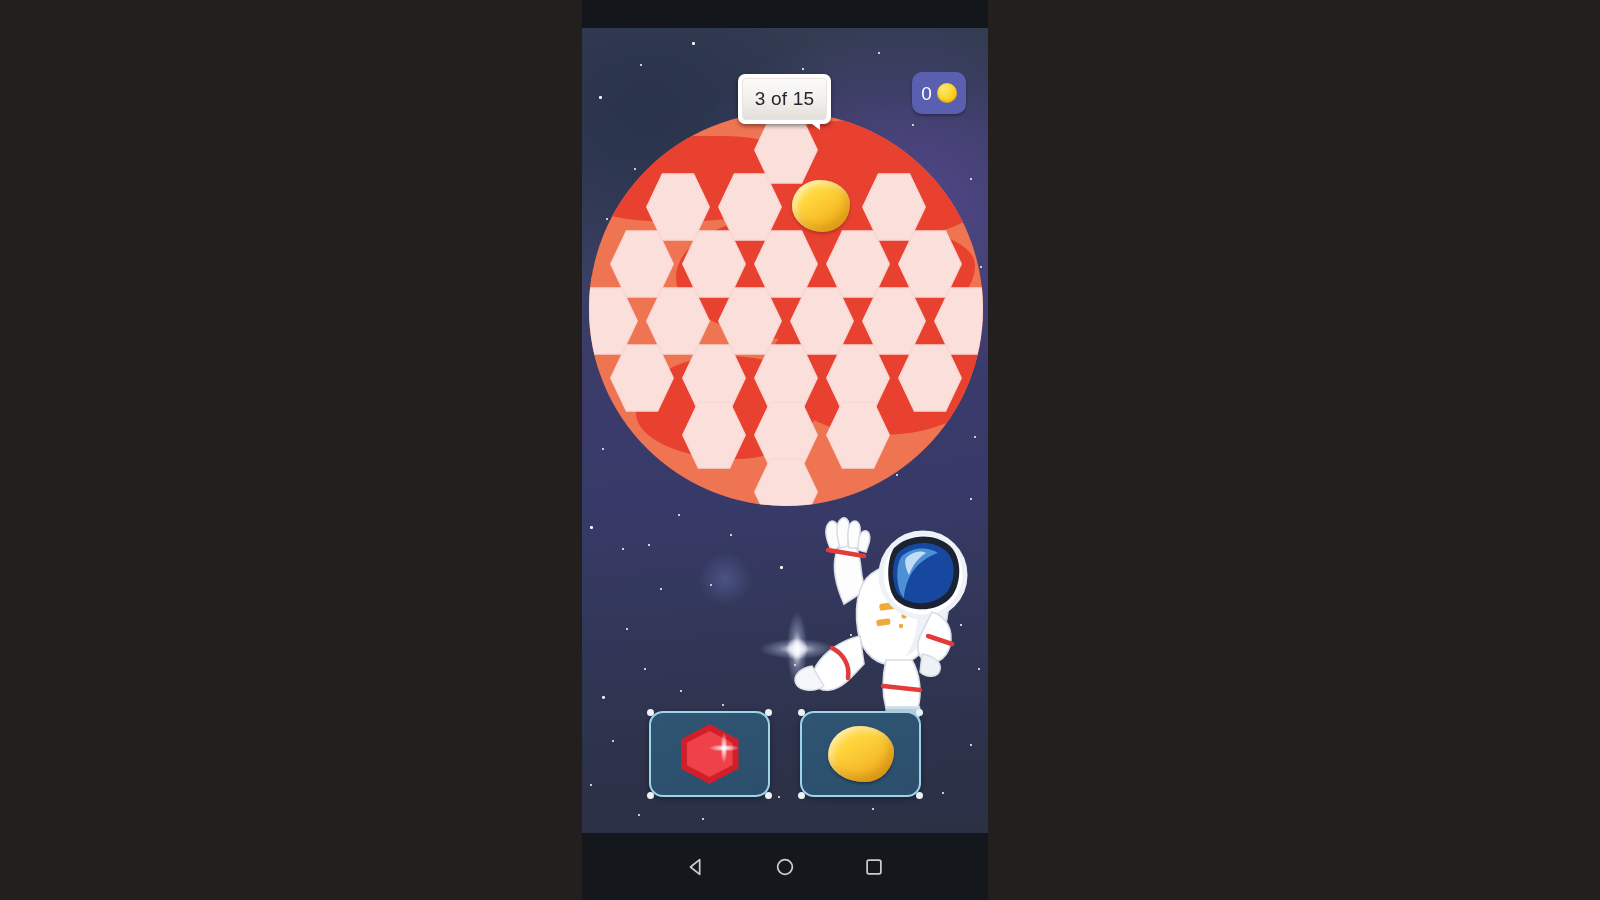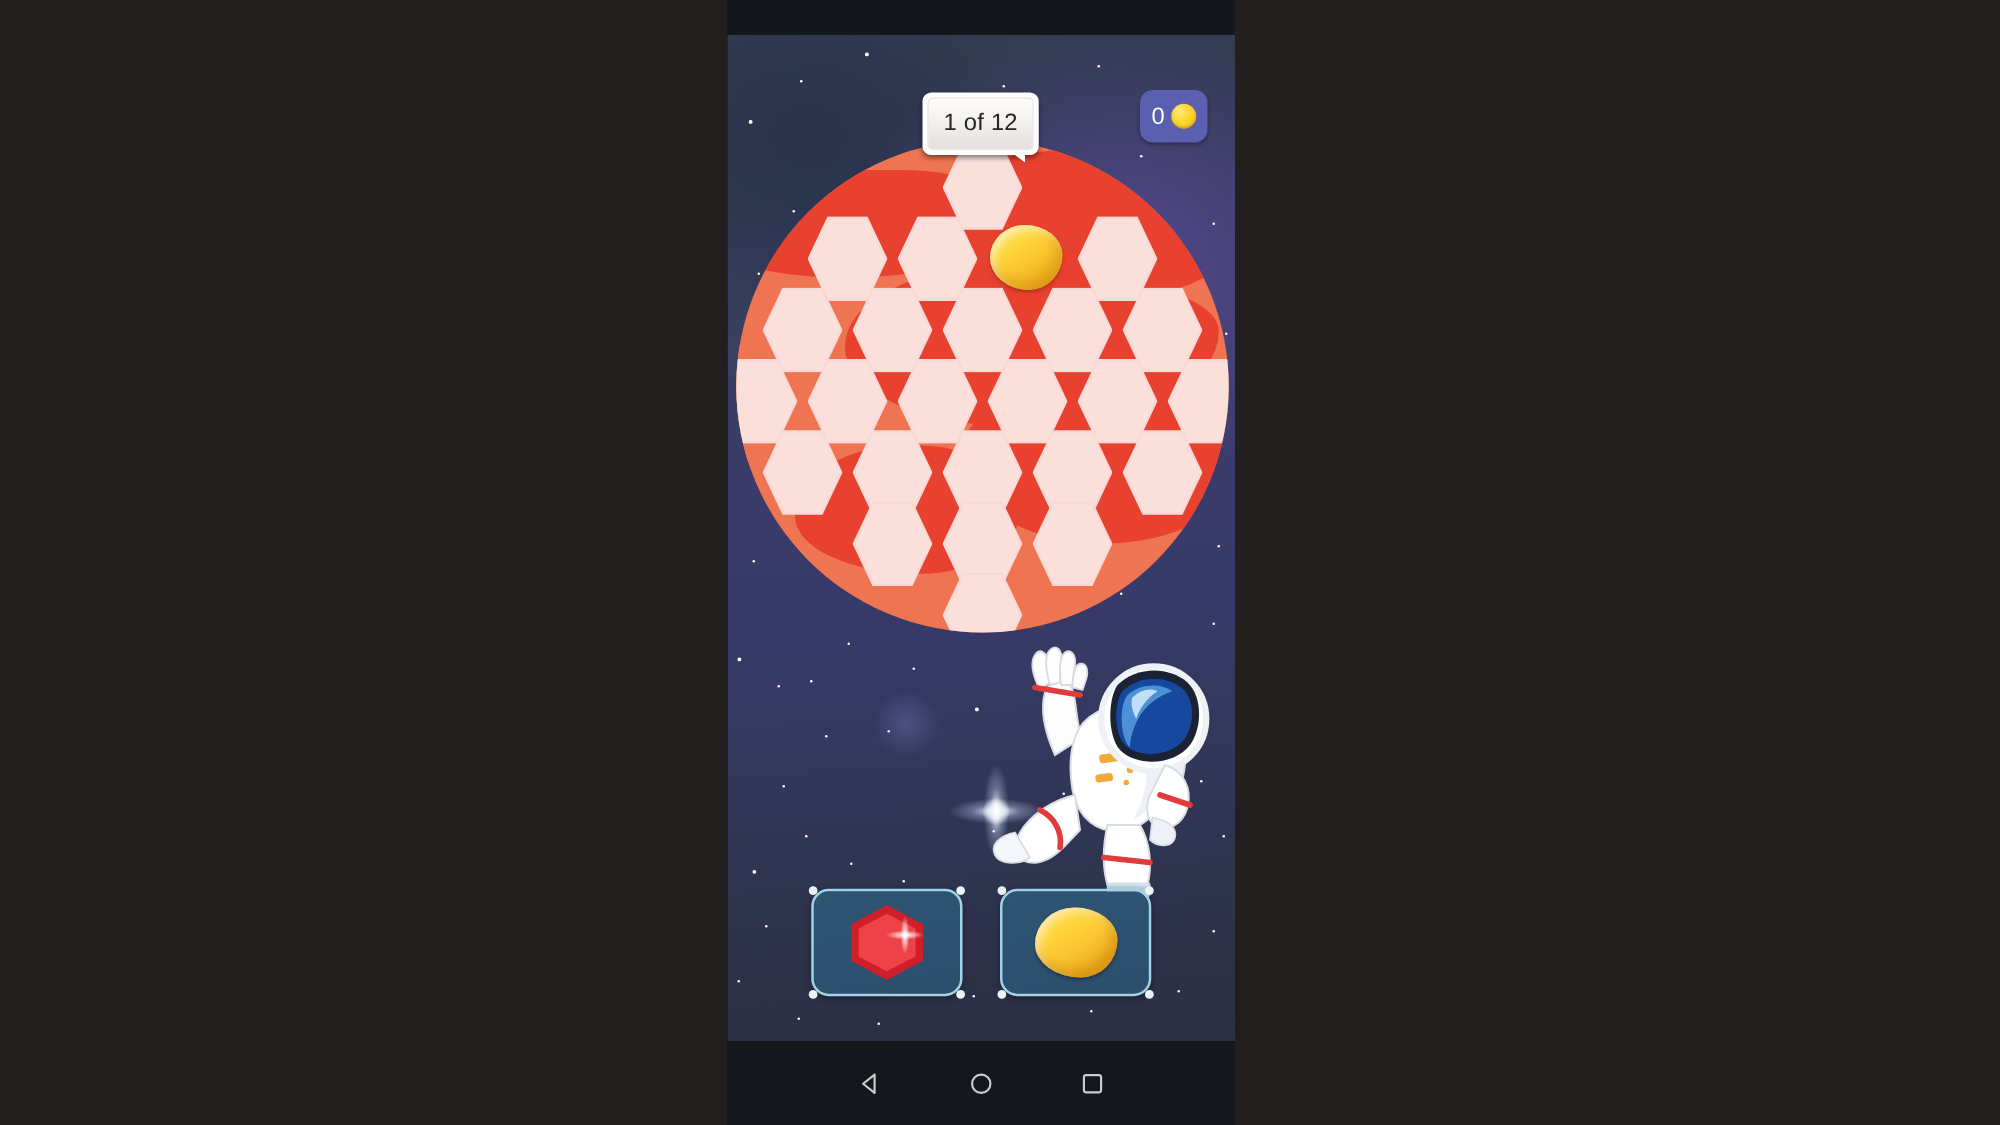--- a/index.html
+++ b/index.html
@@ -288,21 +288,21 @@
       <div class="slot">
         <span class="pin tl"></span>
         <span class="pin bl"></span>
         <span class="pin tr"></span>
         <span class="pin br"></span>
         <span class="nug2"></span>
       </div>
     </div>
 
     <div class="levelchip">
-      <span class="inner">1 of 12</span>
+      <span class="inner">3 of 15</span>
       <span class="tail"></span>
     </div>
 
     <div class="coinchip">
       <span class="cval">0</span>
       <span class="coin"></span>
     </div>
 
   </div>
 

